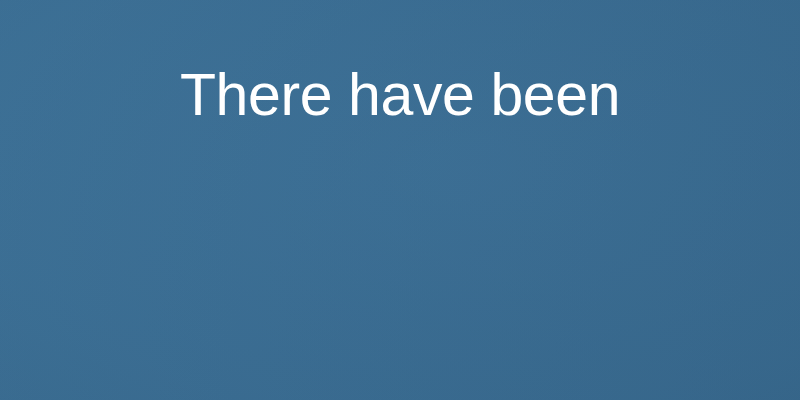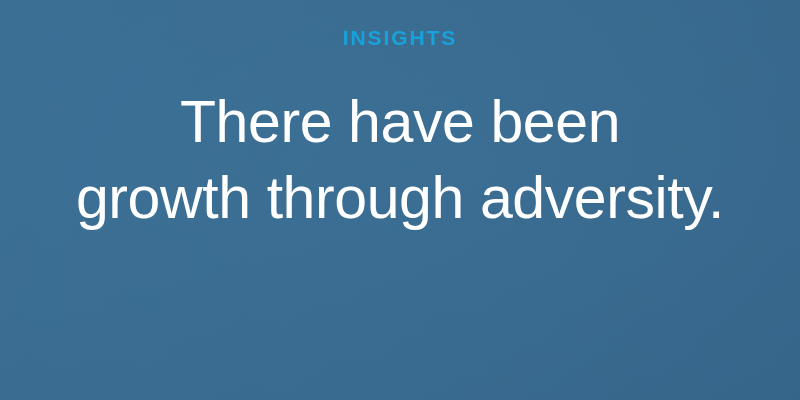--- a/index.html
+++ b/index.html
@@ -191,21 +191,21 @@
     margin-top: 27px;
     font-size: 21px;
     font-weight: bold;
     letter-spacing: 1.9px;
     color: #17a2dc;
     line-height: 1;
     white-space: nowrap;
   }
 
   #quote {
-    margin-top: 36px;
+    margin-top: 57px;
     width: 740px;
     font-size: 59px;
     font-weight: 300;
     line-height: 76px;
     color: #ffffff;
     letter-spacing: -0.4px;
   }
 
   #quote .ln { display: block; white-space: nowrap; }
 </style>
@@ -264,21 +264,19 @@
     <div class="blob blob-c"></div>
     <div class="blob blob-b"></div>
     <div class="blob blob-d"></div>
     <div class="blob blob-f"></div>
   </div>
 
   <div id="bg-tint"></div>
   <div id="bg-tint2"></div>
 
   <div id="content">
-    <div id="eyebrow">INSIGHTS</div>
 
     <div id="quote">
       <span class="ln">There have been</span>
-      <span class="ln">growth through adversity.</span>
     </div>
   </div>
 
 </div>
 
 </body></html>

